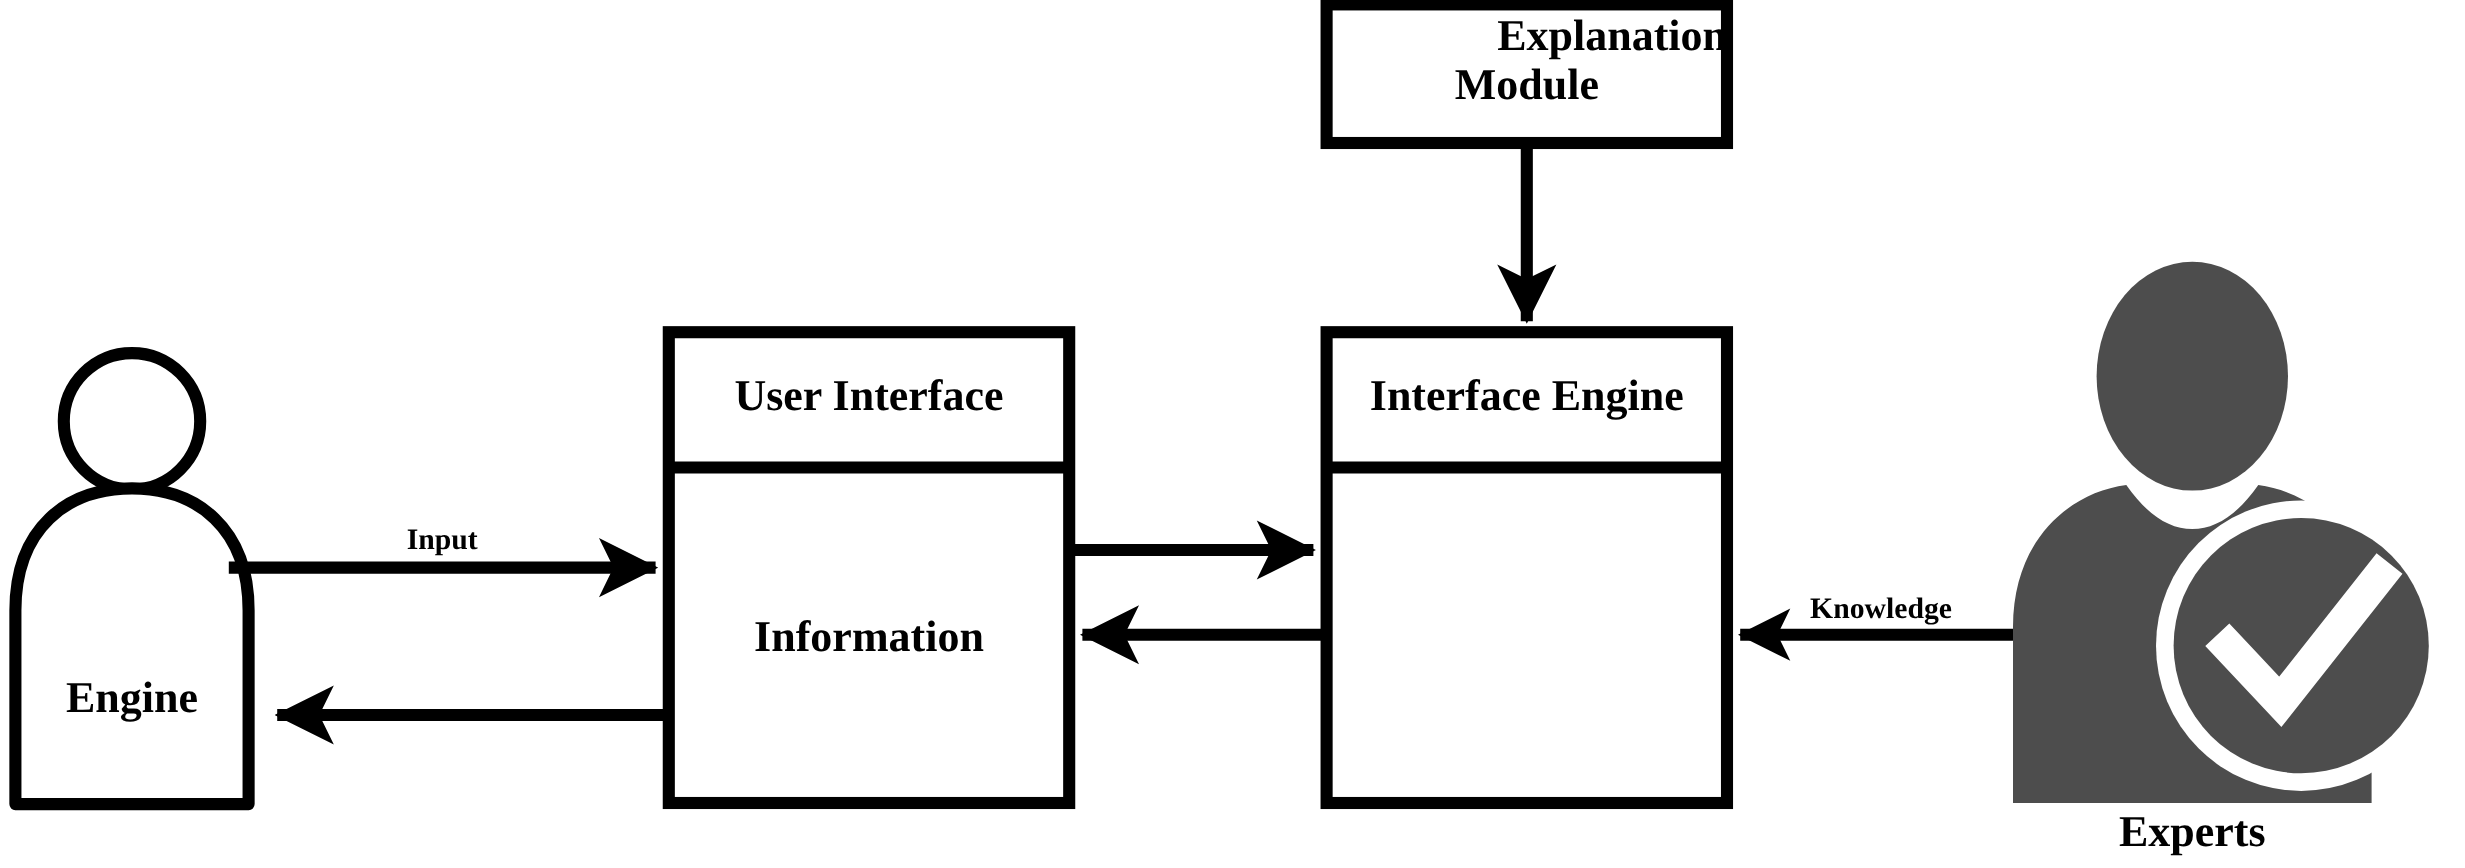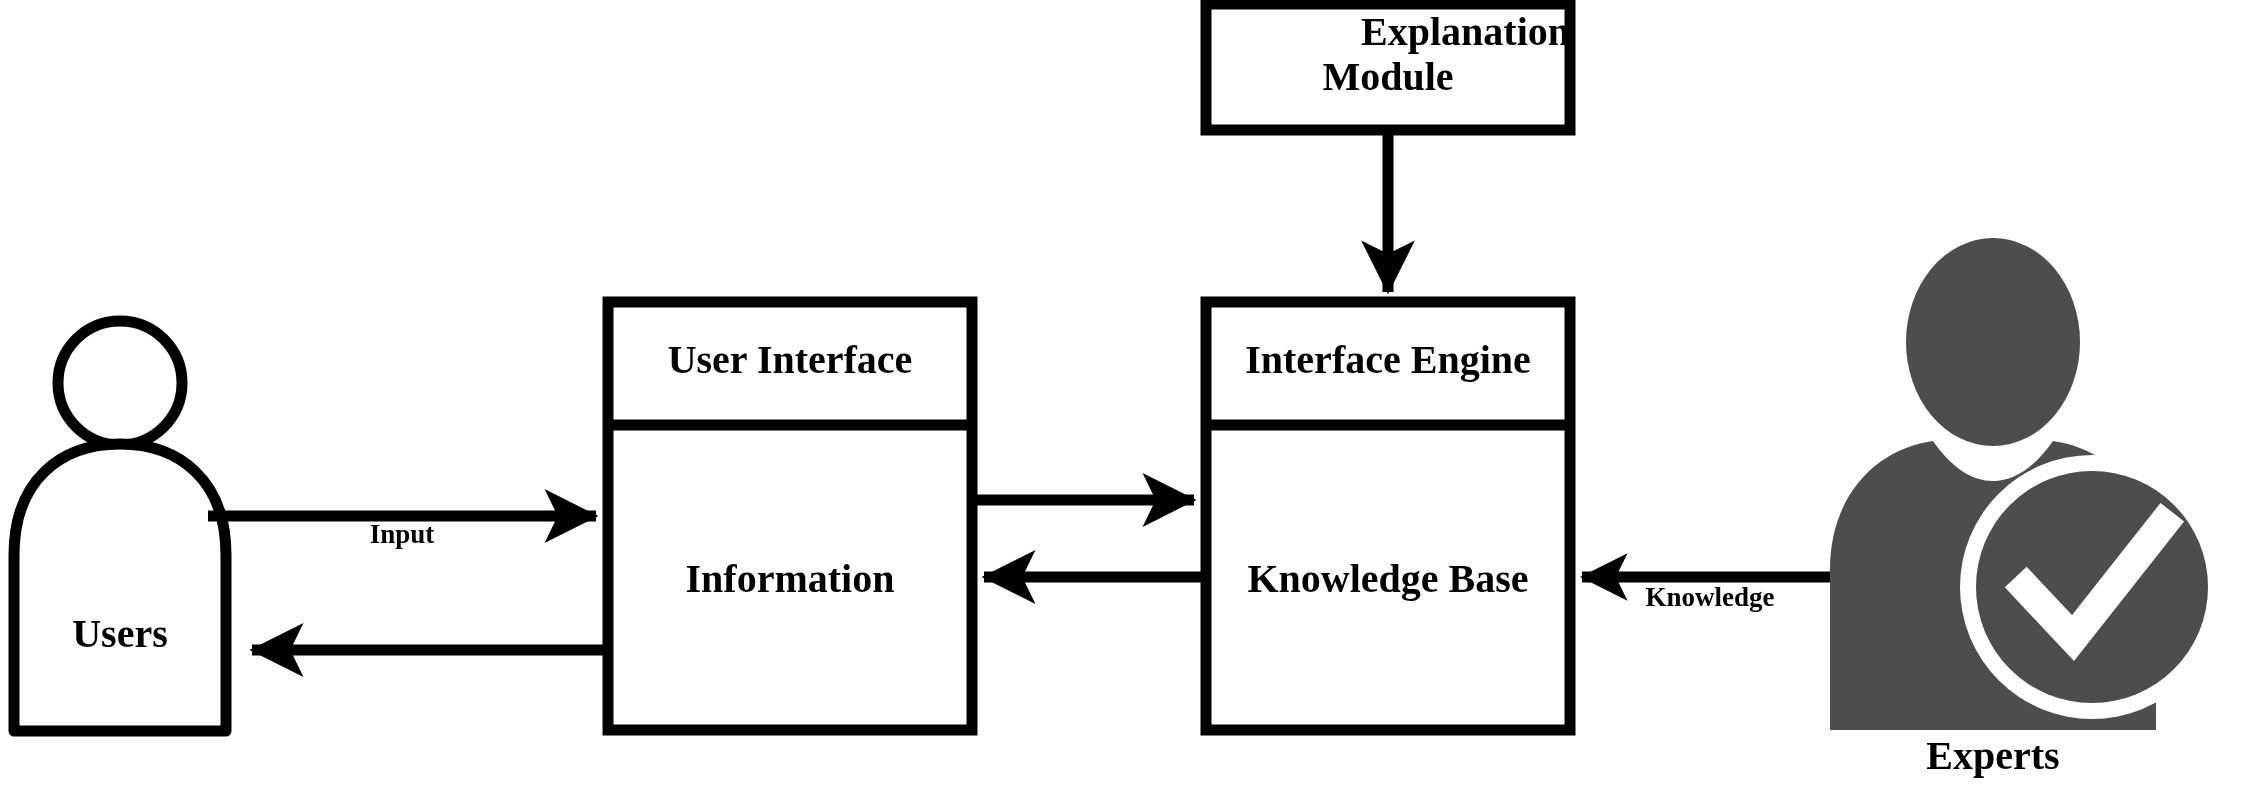--- a/index.html
+++ b/index.html
@@ -28,21 +28,21 @@
     position: absolute;
     font-family: "Liberation Serif", "DejaVu Serif", serif;
     font-weight: bold;
     color: #000000;
     white-space: nowrap;
     text-align: center;
     line-height: 1.12;
   }
   .lbl-node     { font-size: 40px; }
   .lbl-box      { font-size: 40px; text-align: center; }
-  .lbl-edge     { font-size: 27px; margin-top: 44px; }
+  .lbl-edge     { font-size: 27px; }
   .lbl-module   { font-size: 40px; }
 </style>
 </head>
 <body>
 
 <div id="canvas">
 
   <svg class="layer" viewBox="0 0 2241 789" xmlns="http://www.w3.org/2000/svg">
 
     <defs>
@@ -101,33 +101,32 @@
 
       <circle cx="2092" cy="587" r="132" fill="#ffffff"></circle>
 
       <circle cx="2092" cy="587" r="116" fill="#4d4d4d"></circle>
 
       <path d="M 2026 588 L 2073 638 L 2163 524" fill="none" stroke="#ffffff" stroke-width="30" stroke-linecap="square" stroke-linejoin="miter"></path>
     </g>
 
   </svg>
 
-  <div class="lbl lbl-node" style="left:0px; top:612px; width:240px;">Users</div>
+  <div class="lbl lbl-node" style="left:0px; top:612px; width:240px;">Engine</div>
 
   <div class="lbl lbl-edge" style="left:208px; top:475px; width:388px;">Input</div>
 
 
   <div class="lbl lbl-box" style="left:608px; top:338px; width:364px;">User Interface</div>
 
   <div class="lbl lbl-box" style="left:608px; top:557px; width:364px;">Information</div>
 
   <div class="lbl lbl-module" style="left:1206px; top:10px; width:364px;text-align:right;">Explanation</div>
   <div class="lbl lbl-module" style="left:1206px; top:55px; width:364px;">Module</div>
 
   <div class="lbl lbl-box" style="left:1206px; top:338px; width:364px;">Interface Engine</div>
 
-  <div class="lbl lbl-box" style="left:1206px; top:557px; width:364px;">Knowledge Base</div>
 
   <div class="lbl lbl-edge" style="left:1582px; top:538px; width:256px;">Knowledge</div>
 
   <div class="lbl lbl-node" style="left:1830px; top:734px; width:326px;">Experts</div>
 
 </div>
 
 </body></html>

